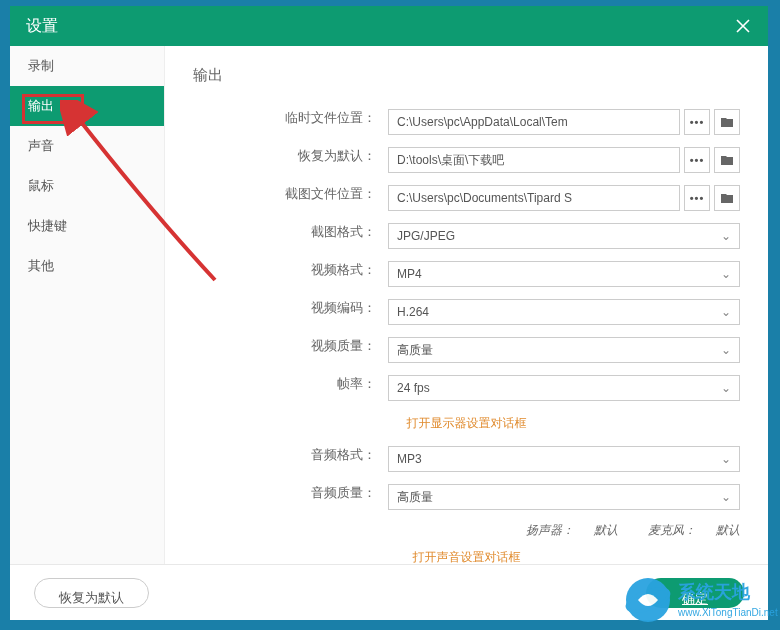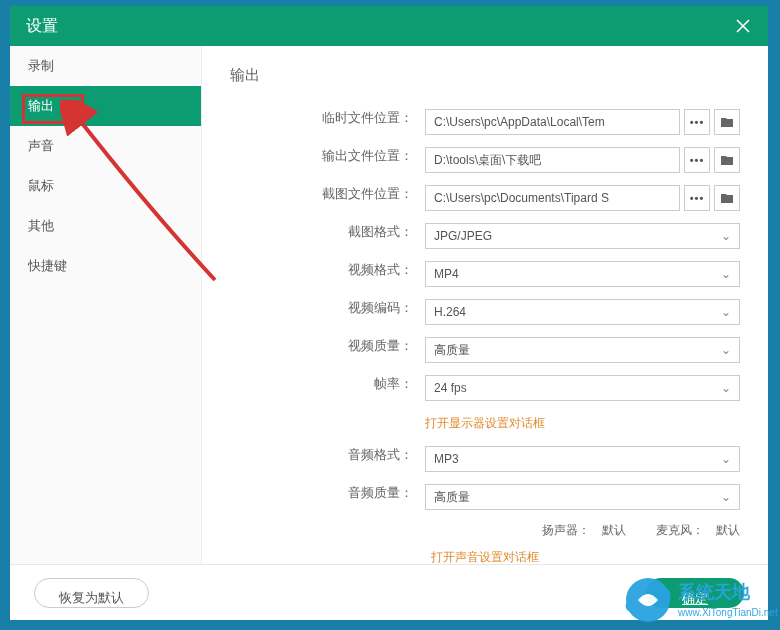--- a/index.html
+++ b/index.html
@@ -2,37 +2,37 @@
 <html><head>
   <meta charset="utf-8">
   <style>
     * { margin: 0; padding: 0; box-sizing: border-box; font-family: "Microsoft YaHei", Arial, sans-serif; }
     body { width: 780px; height: 630px; background: #1a7fa8; position: relative; overflow: hidden; }
     .window { position: absolute; top: 6px; left: 10px; width: 758px; height: 614px; background: #fff; display: flex; flex-direction: column; }
     .titlebar { height: 40px; background: #0d9b71; display: flex; align-items: center; justify-content: space-between; padding: 0 16px; color: #fff; }
     .close-btn { cursor: pointer; }
     .close-btn svg { display: block; }
     .body { flex: 1; display: flex; overflow: hidden; }
-    .sidebar { width: 192px; background: #fafafa; border-right: 1px solid #eee; }
+    .sidebar { width: 155px; background: #fafafa; border-right: 1px solid #eee; }
     .sidebar-item { height: 40px; display: flex; align-items: center; padding-left: 18px; font-size: 13px; color: #555; cursor: pointer; }
     .sidebar-item.active { background: #0d9b71; color: #fff; }
     .highlight-box { position: absolute; border: 3px solid #d63333; pointer-events: none; }
     .content { flex: 1; padding: 20px 28px 0 28px; overflow: hidden; }
     .section-title { font-size: 15px; color: #666; margin-bottom: 24px; }
     .form-row { display: flex; margin-bottom: 10px; height: 28px; }
     .form-label { width: 195px; text-align: right; padding-right: 12px; font-size: 13px; color: #666; }
     .form-input { flex: 1; height: 26px; border: 1px solid #ccc; padding: 0 8px; font-size: 12px; color: #555; background: #fff; }
     .form-select { flex: 1; height: 26px; border: 1px solid #ccc; background: #fff; display: flex; align-items: center; justify-content: space-between; padding: 0 8px; font-size: 12px; color: #555; cursor: pointer; }
     .chev { color: #888; }
     .icon-btn { width: 26px; height: 26px; border: 1px solid #ccc; margin-left: 4px; background: #fff; display: flex; align-items: center; justify-content: center; cursor: pointer; color: #555; font-size: 11px; }
     .icon-btn.ellipsis { letter-spacing: 1px; font-weight: bold; }
     .link-row { text-align: center; margin: 8px 0 14px 0; }
     .link { color: #e08a2c; font-size: 12px; cursor: pointer; text-decoration: none; }
     .inline-labels { display: flex; justify-content: flex-end; gap: 30px; font-size: 12px; color: #666; margin-bottom: 6px; }
-    .inline-pair { display: flex; gap: 12px; }
+    .inline-pair { display: flex; gap: 20px; font-style: italic; }
     .footer { height: 56px; border-top: 1px solid #e8e8e8; display: flex; align-items: center; justify-content: space-between; padding: 0 24px; }
     .btn { height: 30px; padding: 0 24px; border-radius: 15px; font-size: 13px; cursor: pointer; display: flex; align-items: flex-end; justify-content: center; }
     .btn-default { border: 1px solid #ccc; background: #fff; color: #555; }
     .btn-primary { background: #0d9b71; color: #fff; border: none; padding: 0 36px; text-decoration: underline; }
     .arrow-svg { position: absolute; pointer-events: none; }
     .watermark { position: absolute; right: 0; bottom: 0; width: 160px; height: 60px; pointer-events: none; opacity: 0.95; }
   </style>
 </head>
 <body>
 
@@ -54,43 +54,43 @@
       <div class="sidebar-item active">
           <span>输出</span>
         </div>
       <div class="sidebar-item">
           <span>声音</span>
         </div>
       <div class="sidebar-item">
           <span>鼠标</span>
         </div>
       <div class="sidebar-item">
+          <span>快捷键</span>
+        </div>
+      <div class="sidebar-item">
           <span>其他</span>
-        </div>
-      <div class="sidebar-item">
-          <span>快捷键</span>
         </div>
     </div>
 
     <div class="content">
       <div class="section-title">输出</div>
 
       <div class="form-row">
         <div class="form-label">临时文件位置：</div>
         <input class="form-input" value="C:\Users\pc\AppData\Local\Tem" style="">
         <div class="icon-btn ellipsis">•••</div>
         <div class="icon-btn">
           <svg width="14" height="12" viewBox="0 0 14 12">
               <path d="M1 2h5l1 1h6v8H1z" fill="#666"></path>
             </svg>
         </div>
       </div>
 
       <div class="form-row">
-        <div class="form-label">输出文件位置：</div>
+        <div class="form-label">恢复为默认：</div>
         <input class="form-input" value="D:\tools\桌面\下载吧" style="">
         <div class="icon-btn ellipsis">•••</div>
         <div class="icon-btn">
           <svg width="14" height="12" viewBox="0 0 14 12">
               <path d="M1 2h5l1 1h6v8H1z" fill="#666"></path>
             </svg>
         </div>
       </div>
 
       <div class="form-row">

